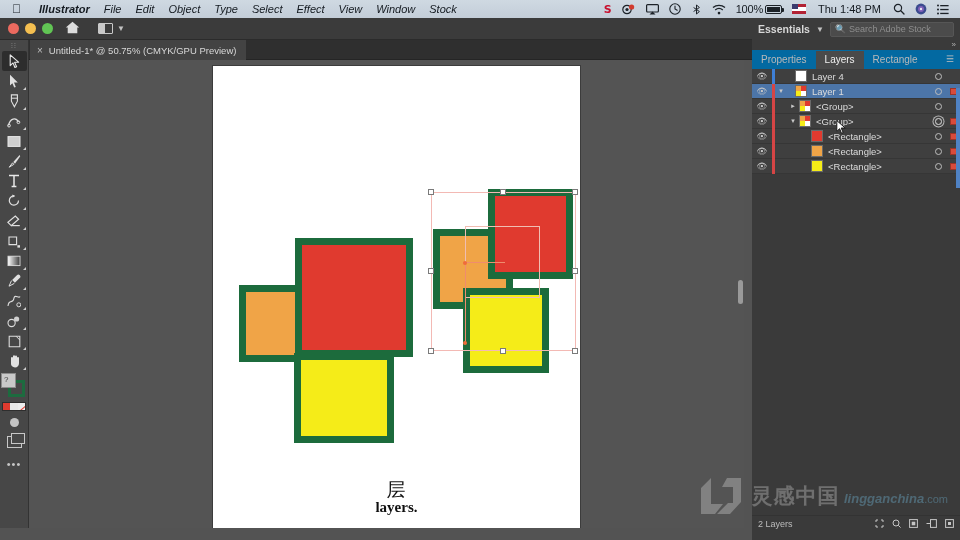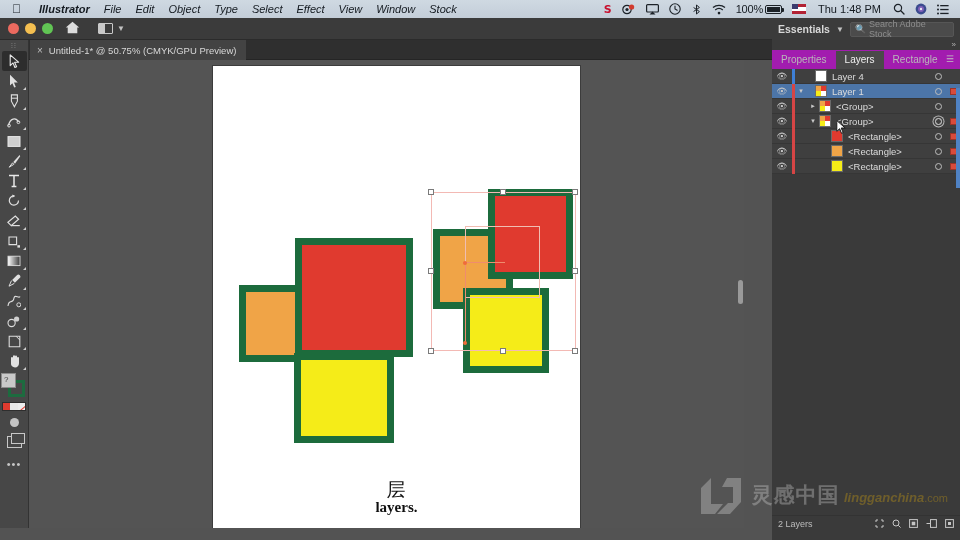--- a/index.html
+++ b/index.html
@@ -124,34 +124,34 @@
     color: #101010; pointer-events: none;
   }
   .subs .cn { font-size: 19px; font-family: "DejaVu Sans", sans-serif; line-height: 20px; letter-spacing: 1px;
      text-shadow: 0 0 2px #fff, 0 1px 1px #fff; }
   .subs .en { font-size: 15px; font-family: "Liberation Serif", serif; font-weight: bold; line-height: 17px;
      text-shadow: 0 0 2px #fff; }
 
   .vscroll { position: absolute; right: 1px; top: 220px; width: 5px; height: 24px; background: #9a9a9a; border-radius: 3px; }
 
   
-  .rpanel { position: absolute; right: 0; top: 18px; width: 188px; bottom: 0; background: #3a3a3a; }
+  .rpanel { position: absolute; right: 0; top: 18px; width: 208px; bottom: 0; background: #3a3a3a; }
   .wsbar { height: 22px; display: flex; align-items: center; gap: 6px; padding: 0 6px; background: #3b3b3b; }
   .wsname { font-size: 10.5px; color: #d8d8d8; font-weight: bold; }
   .stocksearch {
     flex: 1; height: 15px; background: #4b4b4b; border: 1px solid #565656; border-radius: 2px;
     display: flex; align-items: center; gap: 3px; padding: 0 4px;
     font-size: 9px; color: #8e8e8e;
   }
   .stocksearch .mag { font-size: 9px; color: #a9a9a9; }
 
   .collapsebar { height: 10px; background: #3a3a3a; position: relative; }
   .collapsebar .dbl { position: absolute; right: 5px; top: 0px; font-size: 8px; color: #b0b0b0; letter-spacing:-1px;}
 
-  .ptabs { height: 19px; background: #a21caf; display: flex; align-items: flex-end; position: relative; }
+  .ptabs { height: 19px; background: #0369a1; display: flex; align-items: flex-end; position: relative; }
   .ptab { font-size: 10px; color: #b9b9b9; padding: 3px 9px 4px; }
   .ptab.active { background: #4a4a4a; color: #f0f0f0; }
   .pmenu { position: absolute; right: 6px; top: 5px; color: #c0c0c0; font-size: 9px; line-height: 1; }
 
   .layerlist { background: #3f3f3f; }
   .lrow {
     height: 15px; display: flex; align-items: center; position: relative;
     border-bottom: 1px solid #363636; font-size: 9.5px; color: #dcdcdc;
   }
   .lrow.sel { background: #4c75a8; }
@@ -191,21 +191,21 @@
   .sb-tool { position: absolute; left: 250px; font-size: 8px; color: #cfcfcf; }
   .sb-arrows { position: absolute; left: 345px; display:flex; gap:9px; font-size:7px; color:#9a9a9a;}
 
   
   .watermark {
     position: absolute; right: 12px; bottom: 22px; display: flex; align-items: center; gap: 7px;
     opacity: 0.30; pointer-events: none;
   }
   .wm-logo { width: 48px; height: 44px; }
   .wm-txt .cn { font-size: 21px; color: #e9e9e9; font-family: "DejaVu Sans", sans-serif; font-weight: bold; letter-spacing: 1px; line-height: 22px;}
-  .wm-txt .en { font-size: 13px; color: #eab308; font-family: "Liberation Sans", sans-serif; font-style: italic; font-weight: bold; line-height: 22px;}
+  .wm-txt .en { font-size: 13px; color: #7dd3fc; font-family: "Liberation Sans", sans-serif; font-style: italic; font-weight: bold; line-height: 14px;}
   .wm-txt .en span.dom { font-style: normal; font-weight: normal; font-size: 11px; }
 
   .cursor { position: absolute; width: 11px; height: 15px; pointer-events: none; }
 </style>
 </head>
 <body>
 
 <div id="app">
 
   <div class="macbar">

